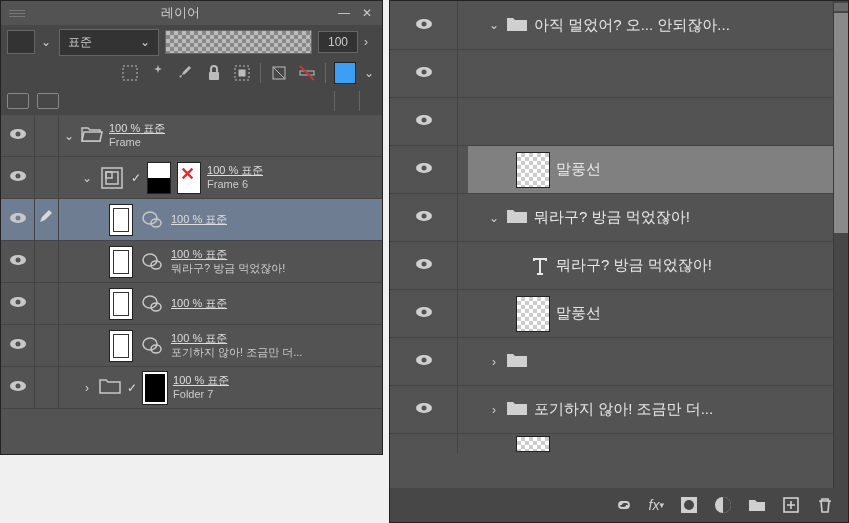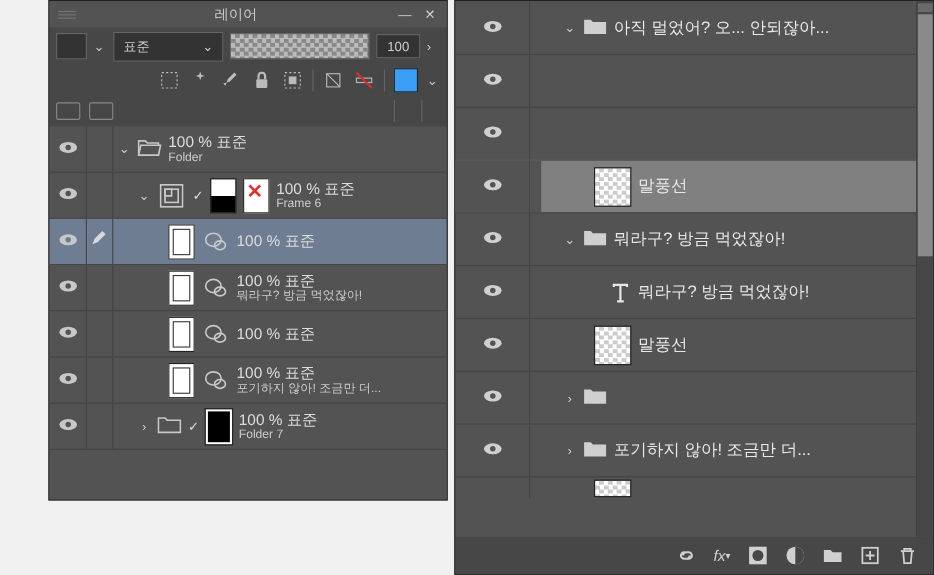--- a/index.html
+++ b/index.html
@@ -1,19 +1,19 @@
 <!DOCTYPE html>
 <html><head>
   <meta charset="utf-8">
   <style>
     * { margin: 0; padding: 0; box-sizing: border-box; font-family: "Segoe UI", Arial, sans-serif; }
     body { width: 849px; height: 523px; background: #f0f0f0; display: flex; }
     
     .panel { background: #535353; color: #d0d0d0; display: flex; flex-direction: column; font-size: 12px; }
-    .panel-left { width: 383px; height: 455px; border: 1px solid #222; margin-left: 44px; }
+    .panel-left { width: 383px; height: 455px; border: 1px solid #222; }
     .panel-right { width: 460px; height: 523px; margin-left: 6px; border: 1px solid #222; }
     
     .title-bar { display: flex; align-items: center; height: 24px; background: #535353; padding: 0 4px; }
     .title-bar .dragger { width: 24px; display: flex; flex-direction: column; gap: 2px; padding: 4px; }
     .title-bar .dragger span { height: 1px; background: #777; }
     .title-bar .title { flex: 1; text-align: center; color: #ccc; font-size: 13px; }
     .title-bar .close, .title-bar .collapse { padding: 0 6px; cursor: pointer; color: #ccc; }
     
     .options-bar { display: flex; align-items: center; height: 34px; background: #474747; padding: 0 6px; gap: 6px; }
     .thumb-box { width: 28px; height: 24px; background: #333; border: 1px solid #666; display: flex; align-items: center; justify-content: center; }
@@ -49,21 +49,21 @@
     .layer-thumb { width: 24px; height: 32px; background: #fff; border: 1px solid #222; }
     .layer-thumb.checker { background: repeating-conic-gradient(#ccc 0 25%, #fff 0 50%) 0 0/8px 8px; }
     .layer-thumb.black { background: #000; border: 2px solid #fff; outline: 1px solid #222; }
     .layer-thumb.frame { background: #fff; position: relative; }
     .layer-thumb.frame::after { content: ""; position: absolute; inset: 3px; border: 1px solid #333; }
     .type-icon { width: 26px; height: 32px; display: flex; align-items: center; justify-content: center; }
     .type-icon svg { width: 22px; height: 22px; }
     .text-icon { width: 20px; height: 20px; display: flex; align-items: center; justify-content: center; color: #d0d0d0; }
     .text-icon svg { width: 16px; height: 20px; }
     .layer-text { display: flex; flex-direction: column; line-height: 1.2; overflow: hidden; }
-    .layer-text .meta { font-size: 14px; color: #ddd; }
+    .layer-text .meta { font-size: 11px; color: #ddd; text-decoration: underline; }
     .layer-text .name { font-size: 11px; color: #ccc; white-space: nowrap; overflow: hidden; text-overflow: ellipsis; }
     .check-icon { color: #ddd; }
     .red-x { position: relative; }
     .red-x::after { content: "✕"; position: absolute; color: #e03030; font-weight: bold; font-size: 18px; left: 2px; top: 0; }
     .eye-icon svg { width: 18px; height: 18px; }
     .pencil-icon svg { width: 18px; height: 18px; }
     
     .panel-right .layer-row { height: 48px; border-bottom: none; border-top: 1px solid #444; }
     .panel-right .layer-row:first-child { border-top: none; }
     .panel-right .eye-col { width: 68px; }
@@ -200,21 +200,21 @@
         </div>
       <div class="lock-col"></div>
       <div class="layer-content" style="padding-left:4px;">
         <span class="expand-arrow">⌄</span>
         <span class="folder-icon-svg"><svg viewBox="0 0 22 18" fill="none" stroke="#c8c8c8" stroke-width="1.5">
               <path d="M1 3h6l2 2h10v11H1z"></path>
               <path d="M3 7h18l-2 9H1z" fill="#535353"></path>
             </svg></span>
         <div class="layer-text">
           <span class="meta">100 % 표준</span>
-          <span class="name">Folder</span>
+          <span class="name">Frame</span>
         </div>
       </div>
     </div>
 
     <div class="layer-row tall">
       <div class="eye-col">
           <span class="eye-icon"><svg viewBox="0 0 18 18" fill="#c8c8c8">
               <ellipse cx="9" cy="9" rx="8" ry="5"></ellipse>
               <circle cx="9" cy="9" r="2.5" fill="#535353"></circle>
             </svg></span>

